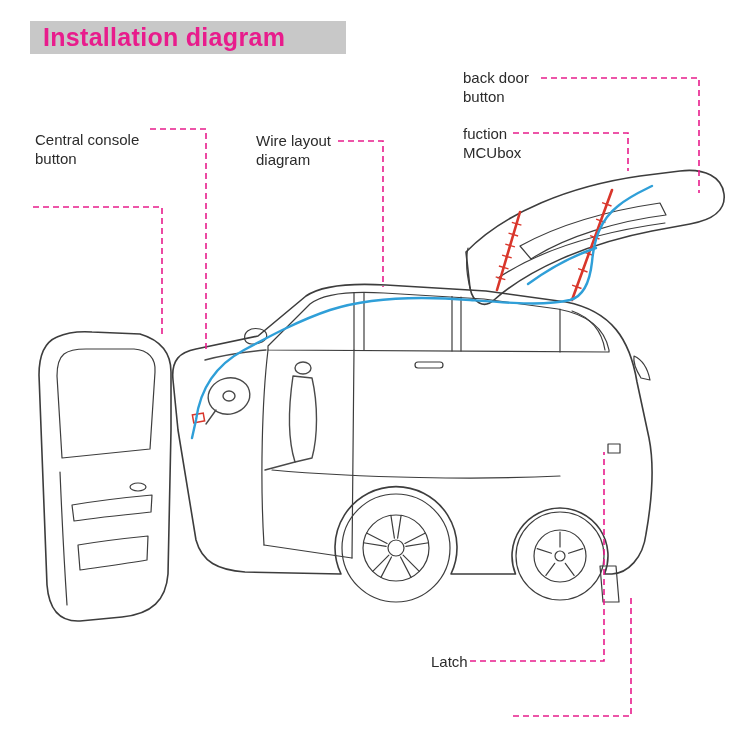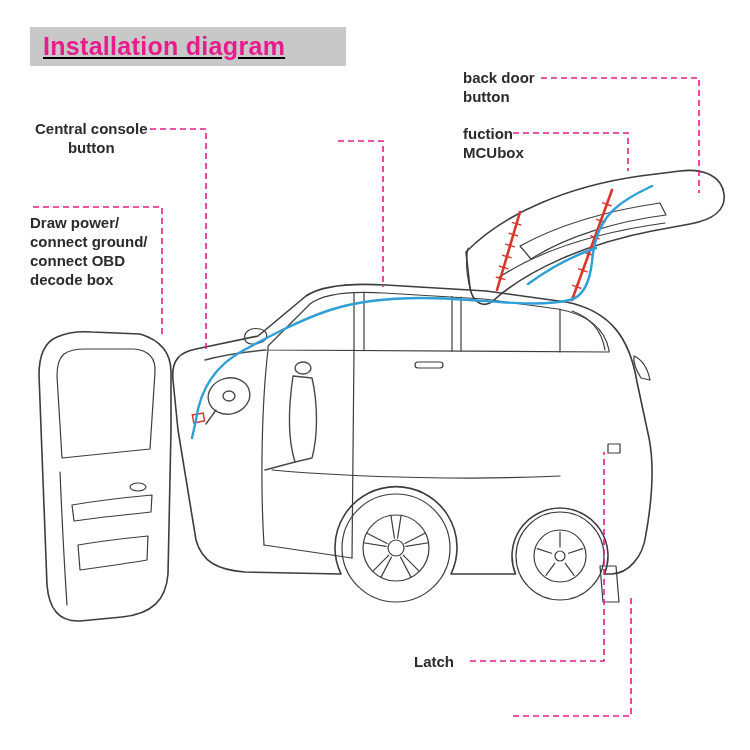--- a/index.html
+++ b/index.html
@@ -3,29 +3,29 @@
 <meta charset="utf-8">
 <style>
   :root{
     --accent:#e81c8c; --banner_bg:#c8c8c8; --line_art:#3d3d3d;
     --wire_blue:#2f9fd8; --strut_red:#d9362b; --label_text:#2b2b2b;
   }
   html,body{margin:0;padding:0;background:#fff;}
   body{width:750px;height:750px;overflow:hidden;font-family:"Liberation Sans",sans-serif;}
   .stage{position:relative;width:750px;height:750px;background:#fff;}
   svg.art{position:absolute;left:0;top:0;}
-  .banner{position:absolute;left:30px;top:27px;width:316px;height:39px;background:var(--banner_bg);display:flex;align-items:center;text-decoration:underline;}
+  .banner{position:absolute;left:30px;top:21px;width:316px;height:33px;background:var(--banner_bg);display:flex;align-items:center;}
   .banner .title{font-size:25px;font-weight:bold;color:var(--accent);padding-left:13px;letter-spacing:.3px;}
-  .label{position:absolute;font-size:15px;line-height:1.27;color:var(--label_text);white-space:pre-line;font-weight:bold;}
-  .lbl-central{left:35px;top:119px;text-align:center;}
+  .label{position:absolute;font-size:15px;line-height:1.27;color:var(--label_text);white-space:pre-line;}
+  .lbl-central{left:35px;top:130px;}
   .lbl-wire{left:256px;top:131px;}
   .lbl-backdoor{left:463px;top:68px;}
   .lbl-fixing{left:463px;top:124px;}
   .lbl-drawpower{left:30px;top:213px;}
-  .lbl-latch{left:414px;top:652px;}
+  .lbl-latch{left:431px;top:652px;}
   .lbl-legkick{left:375px;top:707px;}
   .body-line{fill:none;stroke:var(--line_art);stroke-width:1.6;stroke-linecap:round;stroke-linejoin:round;}
   .detail-line{fill:none;stroke:var(--line_art);stroke-width:1.2;stroke-linecap:round;stroke-linejoin:round;}
   .interior-line{fill:none;stroke:#4a4a4a;stroke-width:1.4;stroke-linecap:round;stroke-linejoin:round;}
   .wire{fill:none;stroke:var(--wire_blue);stroke-width:2.4;stroke-linecap:round;}
   .strut{fill:none;stroke:var(--strut_red);stroke-width:2.6;stroke-linecap:round;}
   .strut-tick{stroke:var(--strut_red);stroke-width:1.4;}
   .leader{fill:none;stroke:var(--accent);stroke-width:1.6;stroke-dasharray:6 4;}
   .redbox{fill:none;stroke:var(--strut_red);stroke-width:1.5;}
 </style>
@@ -155,23 +155,21 @@
       <path class="leader" d="M 513,716 L 631,716 L 631,596"></path>
     </g>
   </svg>
 
   <div class="banner">
     <span class="title">Installation diagram</span>
   </div>
 
   <div class="label lbl-central">Central console
 button</div>
+  <div class="label lbl-wire">Wire layout
+diagram</div>
   <div class="label lbl-backdoor">back door
 button</div>
   <div class="label lbl-fixing">fuction
 MCUbox</div>
-  <div class="label lbl-drawpower">Draw power/
-connect ground/
-connect OBD
-decode box</div>
   <div class="label lbl-latch">Latch</div>
 
 </div>
 
 </body></html>

